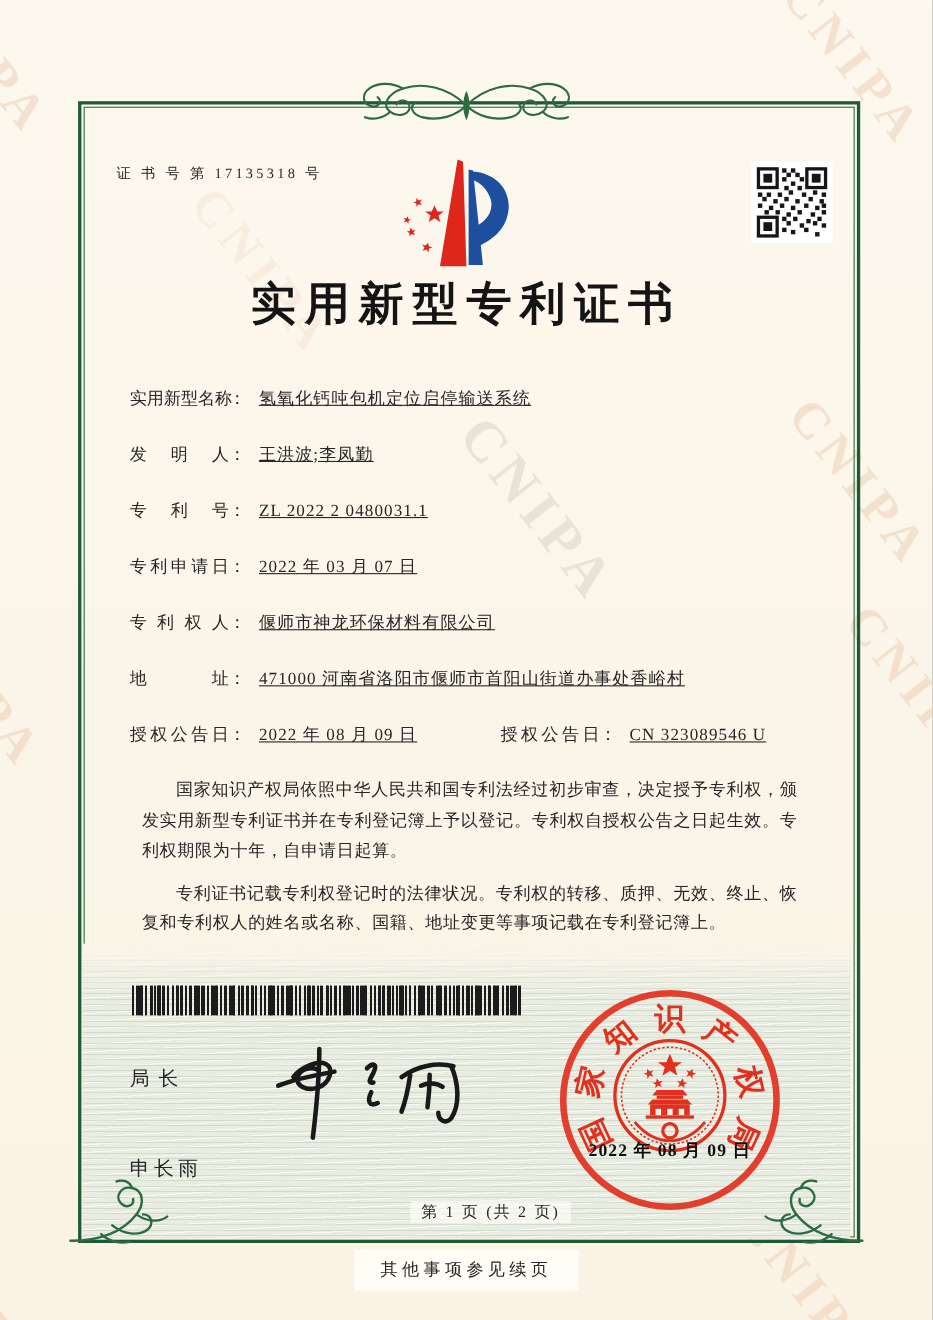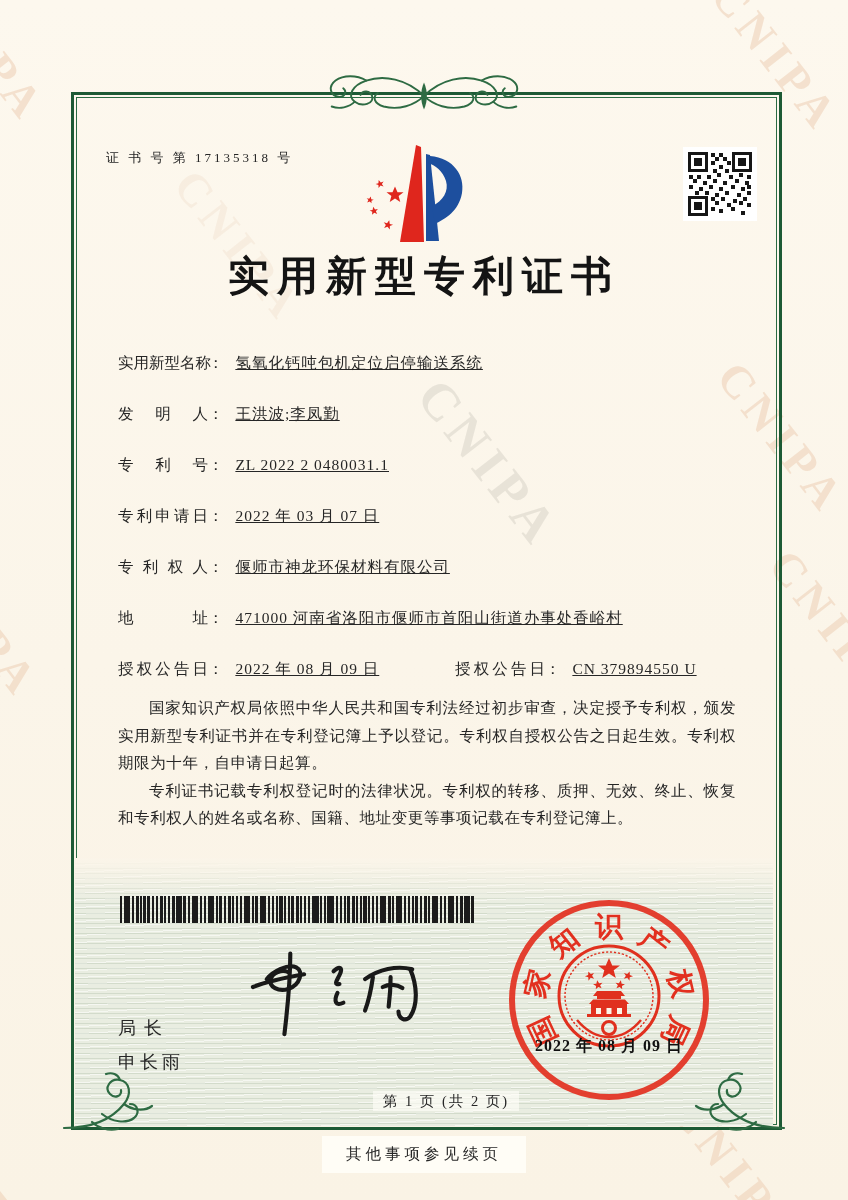--- a/index.html
+++ b/index.html
@@ -52,29 +52,29 @@
   
   .fields{position:absolute;left:118px;top:352px;width:622px;z-index:4;font-size:15.5px;}
   .frow{line-height:22px;margin-bottom:29px;white-space:nowrap;position:relative;}
   .flabel{display:inline-block;width:90px;text-align:justify;text-align-last:justify;
           vertical-align:top;}
   .fcolon{display:inline-block;vertical-align:top;}
   .fvalue{display:inline-block;margin-left:8px;letter-spacing:1px;vertical-align:top;text-decoration:underline;}
   .pair2{position:absolute;left:337px;top:0;}
   
   .body-text{position:absolute;left:118px;top:694px;width:618px;z-index:4;}
-  .body-text p{margin:0;font-size:15.5px;line-height:27.5px;text-indent:2em;
+  .body-text p{margin:11px;font-size:15.5px;line-height:27.5px;text-indent:2em;
                letter-spacing:0.6px;text-align:justify;}
   
   .barcode{position:absolute;left:120px;top:896px;width:356px;height:27px;z-index:4;
     background-image:
       repeating-linear-gradient(90deg,#1b1b1b 0 2px,transparent 2px 4px),
       repeating-linear-gradient(90deg,#1b1b1b 0 1px,transparent 1px 9px),
       repeating-linear-gradient(90deg,transparent 0 6px,#1b1b1b 6px 9px,transparent 9px 17px);}
-  .officer-title{position:absolute;left:118px;top:1016px;font-size:18px;letter-spacing:8px;z-index:4;}
+  .officer-title{position:absolute;left:118px;top:968px;font-size:18px;letter-spacing:8px;z-index:4;}
   .officer-name{position:absolute;left:118px;top:1006px;font-size:18px;letter-spacing:4px;z-index:4;margin-top:44px;}
   .signature{position:absolute;left:235px;top:928px;width:205px;height:118px;z-index:5;}
   .seal{position:absolute;left:509px;top:900px;width:200px;height:200px;z-index:5;}
   .seal-ring{position:absolute;inset:0;border:6px solid rgba(226,48,31,0.92);border-radius:50%;}
   .sc{position:absolute;left:50%;top:50%;width:32px;height:32px;margin:-16px 0 0 -16px;
       text-align:center;line-height:32px;font-size:28px;font-weight:700;color:#e2301f;
       transform:rotate(var(--a)) translateY(-73px);}
   .emblem{position:absolute;left:48px;top:44px;width:104px;height:104px;}
   .seal-date{position:absolute;left:512px;top:1036px;width:194px;text-align:center;z-index:6;
              font-size:16px;font-weight:700;letter-spacing:1px;color:#101010;}
@@ -184,21 +184,21 @@
     </div>
     <div class="frow">
       <span class="flabel">地址</span><span class="fcolon">：</span>
       <span class="fvalue">471000 河南省洛阳市偃师市首阳山街道办事处香峪村</span>
     </div>
     <div class="frow">
       <span class="flabel">授权公告日</span><span class="fcolon">：</span>
       <span class="fvalue">2022 年 08 月 09 日</span>
       <span class="pair2">
         <span class="flabel">授权公告日</span><span class="fcolon">：</span>
-        <span class="fvalue">CN 379894550 U</span>
+        <span class="fvalue">CN 323089546 U</span>
       </span>
     </div>
   </div>
 
   <div class="body-text">
     <p>国家知识产权局依照中华人民共和国专利法经过初步审查，决定授予专利权，颁发实用新型专利证书并在专利登记簿上予以登记。专利权自授权公告之日起生效。专利权期限为十年，自申请日起算。</p>
     <p>专利证书记载专利权登记时的法律状况。专利权的转移、质押、无效、终止、恢复和专利权人的姓名或名称、国籍、地址变更等事项记载在专利登记簿上。</p>
   </div>
 
   <div class="barcode"></div>

